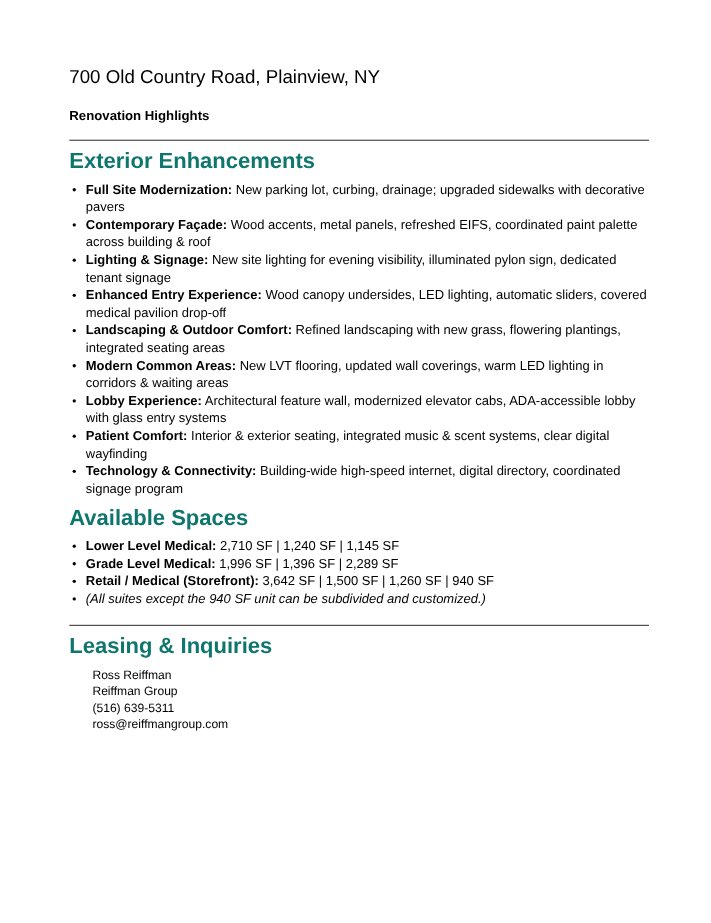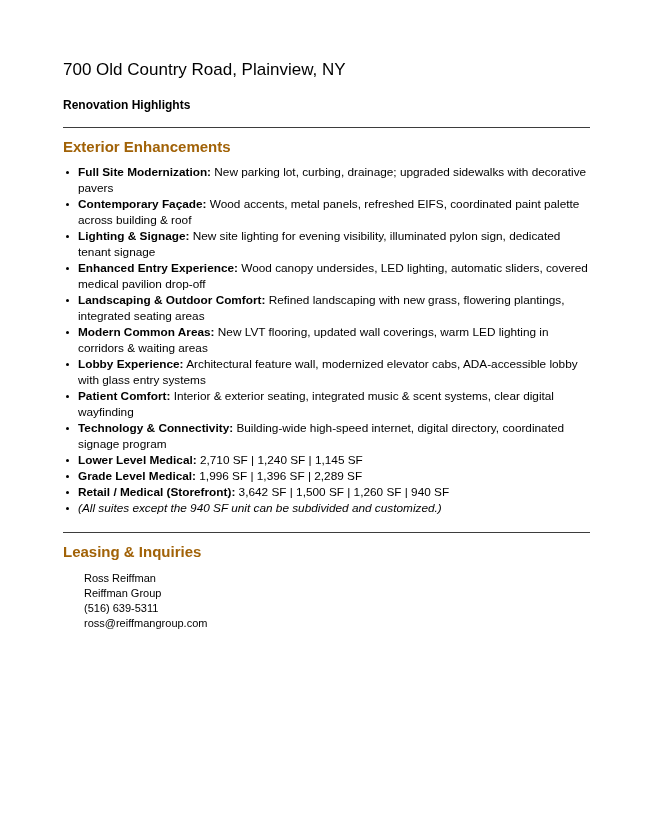--- a/index.html
+++ b/index.html
@@ -39,24 +39,24 @@
     border: none;
     border-top: 1.5px solid #3d3d3d;
     margin: 14px 0 0 0;
     height: 0;
   }
   hr.rule-bottom {
     margin-top: 16px;
   }
   .section-heading {
     margin: 10px 0 8px 0;
-    font-size: 15px;
+    font-size: 20px;
     line-height: 18px;
     font-weight: bold;
-    color: #a16207;
+    color: #0f766e;
   }
   ul.bullet-list {
     margin: 0;
     padding: 0;
     list-style: none;
     font-size: 11.8px;
     line-height: 16px;
   }
   li.bullet-item {
     position: relative;
@@ -157,20 +157,21 @@
 
         <li class="bullet-item">
           <span class="dot"></span>
           <span class="term">Technology &amp; Connectivity:</span>
           <span class="desc">Building-wide high-speed internet, digital directory, coordinated signage program</span>
         </li>
       </ul>
   </section>
 
   <section>
+    <h3 class="section-heading">Available Spaces</h3>
     <ul class="bullet-list">
 
         <li class="bullet-item">
           <span class="dot"></span>
           <span class="term">Lower Level Medical:</span>
           <span class="desc">2,710 SF | 1,240 SF | 1,145 SF</span>
         </li>
 
         <li class="bullet-item">
           <span class="dot"></span>

